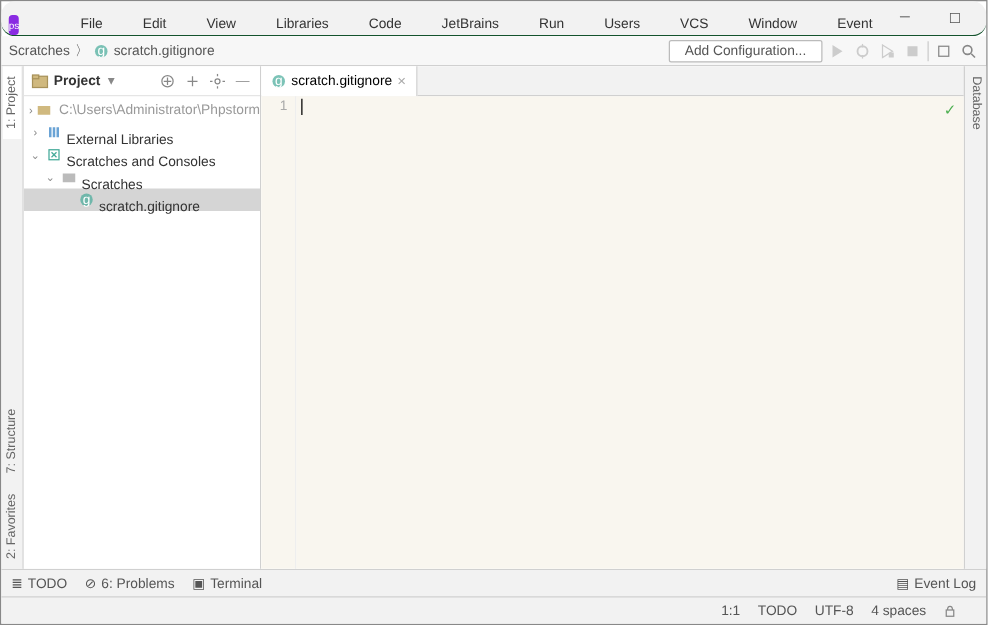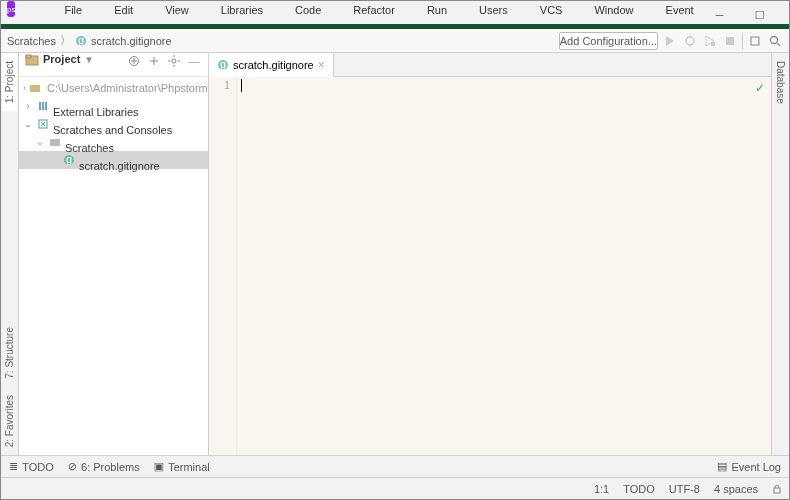--- a/index.html
+++ b/index.html
@@ -1,37 +1,37 @@
 <!DOCTYPE html>
 <html><head>
 <meta charset="utf-8">
 <style>
 * { margin: 0; padding: 0; box-sizing: border-box; font-family: "Segoe UI", Arial, sans-serif; font-size: 11px; }
 body { width: 790px; height: 500px; background: #fff; overflow: hidden; border: 1px solid #888; position: relative; }
-.titlebar { height: 28px; display: flex; align-items: flex-start; background: #f2f2f2; border-bottom: 5px solid #14532d; }
+.titlebar { height: 28px; display: flex; align-items: flex-end; background: #f2f2f2; border-bottom: 1px solid #14532d; border-radius: 11px; }
 .titlebar .app-icon { width: 16px; height: 16px; margin: 0 6px; background: #8a2be2; border-radius: 3px; display:flex; align-items:center; justify-content:center; color:#fff; font-size:8px; }
 .menubar { display: flex; gap: 20px; margin-left: 37px; }
 .menubar span { padding: 3px 6px; color: #333; cursor: default; }
 .title-text { flex: 1; text-align: center; color: #888; font-size: 11px; overflow: hidden; white-space: nowrap; }
 .win-ctrl { display: flex; }
 .win-ctrl div { width: 40px; height: 28px; display: flex; align-items: center; justify-content: center; color: #555; }
 .navbar { height: 24px; display: flex; align-items: center; background: #f7f7f7; border-bottom: 1px solid #d0d0d0; padding: 0 6px; gap: 6px; }
 .breadcrumb { display: flex; gap: 4px; align-items: center; color: #555; flex: 1; }
 .bc-icon { width: 12px; height: 12px; display: inline-flex; align-items: center; justify-content: center; }
 .nav-right { display: flex; align-items: center; gap: 4px; }
-.btn-config { border: 1px solid #bbb; padding: 2px 0; background: #fff; color: #555; border-radius: 2px; }
+.btn-config { border: 1px solid #bbb; padding: 2px 12px; background: #fff; color: #555; border-radius: 2px; }
 .tool-icon { width: 16px; height: 16px; color: #999; display:flex; align-items:center; justify-content:center; }
 .main { display: flex; height: calc(100% - 28px - 24px - 22px - 22px); }
 .gutter-left { width: 18px; background: #f2f2f2; border-right: 1px solid #d0d0d0; display: flex; flex-direction: column; align-items: center; }
 .gutter-left .vtab { writing-mode: vertical-rl; transform: rotate(180deg); padding: 8px 2px; color: #666; font-size: 10px; cursor: default; }
 .gutter-left .vtab.active { background: #fff; }
 .gutter-right { width: 18px; background: #f2f2f2; border-left: 1px solid #d0d0d0; display: flex; flex-direction: column; align-items: center; }
 .gutter-right .vtab { writing-mode: vertical-rl; padding: 8px 2px; color: #666; font-size: 10px; }
 .sidebar { width: 190px; background: #fff; border-right: 1px solid #d0d0d0; display: flex; flex-direction: column; }
-.sb-header { height: 24px; display: flex; align-items: flex-start; padding: 0 6px; border-bottom: 1px solid #e5e5e5; gap: 4px; }
+.sb-header { height: 24px; display: flex; align-items: center; padding: 0 6px; border-bottom: 1px solid #e5e5e5; gap: 4px; }
 .sb-header .proj-icon { width:14px; height:14px; }
 .sb-header .title { font-weight: bold; color: #333; }
 .sb-header .drop { color: #888; margin-left:2px; }
 .sb-header .spacer { flex: 1; }
 .tree { flex: 1; padding: 2px 0; overflow: auto; }
 .tree-row { display: flex; align-items: center; height: 18px; padding-left: 4px; gap: 3px; color: #333; white-space: nowrap; }
 .tree-row.sel { background: #d5d5d5; }
 .tree-row .arrow { width: 10px; color: #888; font-size: 9px; text-align:center; }
 .tree-row .ticon { width: 14px; height: 14px; display:flex; align-items:center; justify-content:center; }
 .tree-row .lbl { overflow: hidden; text-overflow: ellipsis; margin-top: 11px; }
@@ -44,35 +44,35 @@
 .tab { height: 24px; display: flex; align-items: center; gap: 4px; padding: 0 8px; background: #fff; border-right: 1px solid #d0d0d0; }
 .tab .close { color: #aaa; font-size: 12px; }
 .editor-body { flex: 1; display: flex; }
 .line-gutter { width: 28px; background: #f9f6ef; border-right: 1px solid #eee; text-align: right; padding: 2px 6px 0 0; color: #aaa; }
 .code-area { flex: 1; background: #f9f6ef; padding: 2px 4px; position: relative; }
 .cursor { width: 1px; height: 13px; background: #000; position: absolute; top: 2px; left: 4px; }
 .check { position: absolute; right: 6px; top: 4px; color: #4caf50; font-size: 12px; }
 .bottombar { height: 22px; display: flex; align-items: center; background: #f2f2f2; border-top: 1px solid #d0d0d0; padding: 0 8px; gap: 14px; color: #555; }
 .bottombar .spacer { flex: 1; }
 .bottombar .item { display: flex; align-items: center; gap: 4px; }
-.statusbar { height: 22px; display: flex; align-items: center; background: #f2f2f2; border-top: 1px solid #d0d0d0; padding: 0 7px; gap: 14px; color: #555; justify-content: flex-end; }
+.statusbar { height: 22px; display: flex; align-items: center; background: #f2f2f2; border-top: 1px solid #d0d0d0; padding: 0 24px; gap: 14px; color: #555; justify-content: flex-end; }
 svg { display: block; }
 </style>
 </head>
 <body>
 
 <div class="titlebar">
   <div class="app-icon">ps</div>
   <div class="menubar">
     <span>File</span>
     <span>Edit</span>
     <span>View</span>
     <span>Libraries</span>
     <span>Code</span>
-    <span>Refactor</span>
+    <span>JetBrains</span>
     <span>Run</span>
     <span>Users</span>
     <span>VCS</span>
     <span>Window</span>
     <span>Event</span>
   </div>
   <div class="title-text">untitled - C:\Users\Administrator\AppData\Roaming\JetBrains\PhpStorm2020.2\scratches\scratch.gitignore</div>
   <div class="win-ctrl">
     <div>─</div>
     <div>☐</div>

